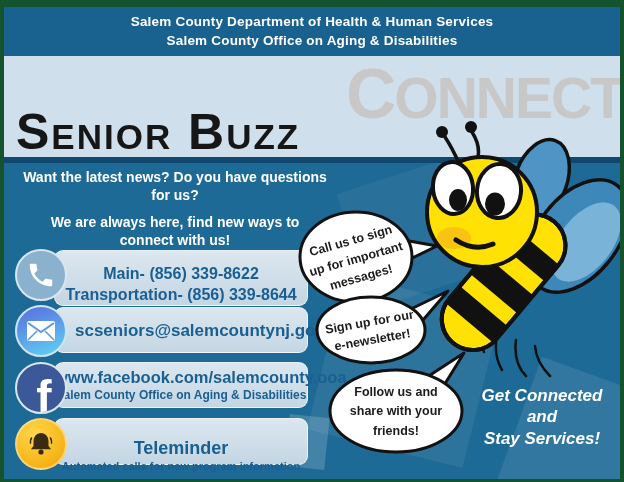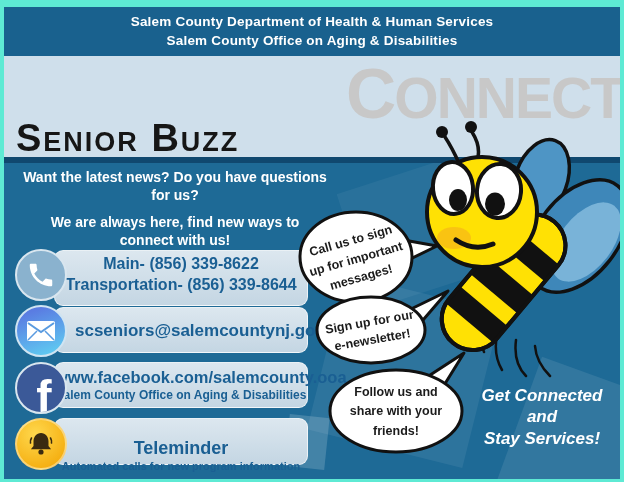--- a/index.html
+++ b/index.html
@@ -1,30 +1,30 @@
 <!DOCTYPE html>
 <html><head>
 <meta charset="utf-8">
 <style>
   html,body{margin:0;padding:0;background:#fff;}
-  #flyer{position:relative;width:624px;height:482px;background:#5eead4;overflow:hidden;
+  #flyer{position:relative;width:624px;height:482px;background:#14532d;overflow:hidden;
          font-family:"Liberation Sans",sans-serif;}
 
   
   .header-band{position:absolute;left:4px;top:7px;width:616px;height:49px;background:#19618E;
                color:#fff;text-align:center;}
   .header-band .h1{margin-top:7px;font-size:13.5px;font-weight:600;letter-spacing:.2px;}
   .header-band .h2{margin-top:4px;font-size:13.5px;font-weight:600;letter-spacing:.2px;}
 
   
   .banner{position:absolute;left:4px;top:56px;width:616px;height:101px;background:#CFDFEB;overflow:hidden;}
   .watermark{position:absolute;right:-3px;top:0px;font-size:57px;font-weight:700;color:#C8C8C8;
              letter-spacing:-2px;text-transform:uppercase;line-height:1.1;}
   .watermark::first-letter{font-size:1.22em;}
-  .title{position:absolute;left:12px;bottom:0px;font-size:38px;font-weight:600;color:#161616;
+  .title{position:absolute;left:12px;bottom:0px;font-size:50px;font-weight:600;color:#161616;
          font-variant:small-caps;letter-spacing:2px;line-height:1;}
 
   .divider{position:absolute;left:4px;top:157px;width:616px;height:6px;background:#10486F;}
 
   
   .main{position:absolute;left:4px;top:163px;width:616px;height:316px;background:#1E6A96;overflow:hidden;}
   .bgshape{position:absolute;background:rgba(255,255,255,.07);}
   .s1{left:320px;top:128px;width:160px;height:160px;transform:rotate(14deg);}
   .s2{left:508px;top:212px;width:134px;height:152px;transform:rotate(20deg);background:rgba(255,255,255,.09);}
   .s3{left:348px;top:8px;width:132px;height:120px;transform:rotate(-18deg);background:rgba(255,255,255,.05);}
@@ -85,21 +85,21 @@
     <div class="intro">
       <p>Want the latest news? Do you have questions for us?</p>
       <p>We are always here, find new ways to connect with us!</p>
     </div>
 
     <div class="icon-circle c-phone" style="top:86px;">
       <svg width="30" height="30" viewBox="0 0 24 24">
         <path fill="#ffffff" d="M6.62 10.79c1.44 2.83 3.76 5.14 6.59 6.59l2.2-2.21c.27-.27.67-.36 1.02-.24 1.12.37 2.33.57 3.57.57.55 0 1 .45 1 1V20c0 .55-.45 1-1 1-9.39 0-17-7.61-17-17 0-.55.45-1 1-1h3.5c.55 0 1 .45 1 1 0 1.25.2 2.45.57 3.57.11.35.03.74-.25 1.02l-2.2 2.2z"></path>
       </svg>
     </div>
-    <div class="bar" style="top:87px;height:56px;padding-top:3px;">
+    <div class="bar" style="top:87px;height:56px;padding-top:13px;">
       <div class="l1">Main- (856) 339-8622</div>
       <div class="l1">Transportation- (856) 339-8644</div>
     </div>
 
     <div class="icon-circle c-mail" style="top:142px;">
       <svg width="30" height="24" viewBox="0 0 30 24">
         <rect x="1" y="2" width="28" height="20" rx="2" fill="#ffffff"></rect>
         <path d="M2,4 L15,13 L28,4" stroke="#5A9BE0" stroke-width="2" fill="none"></path>
         <path d="M2,21 L11,12 M28,21 L19,12" stroke="#5A9BE0" stroke-width="1.5" fill="none"></path>
       </svg>

